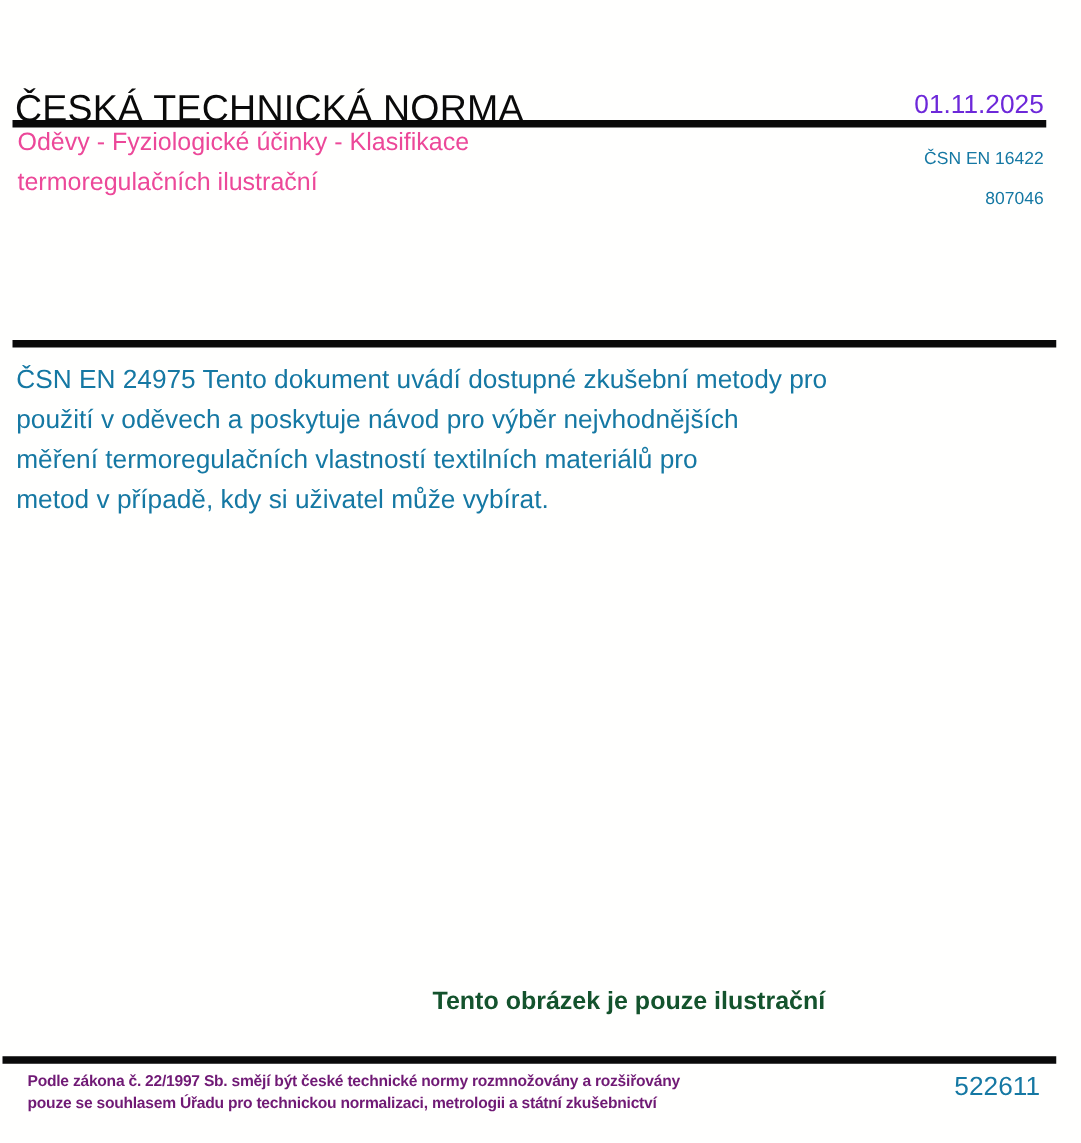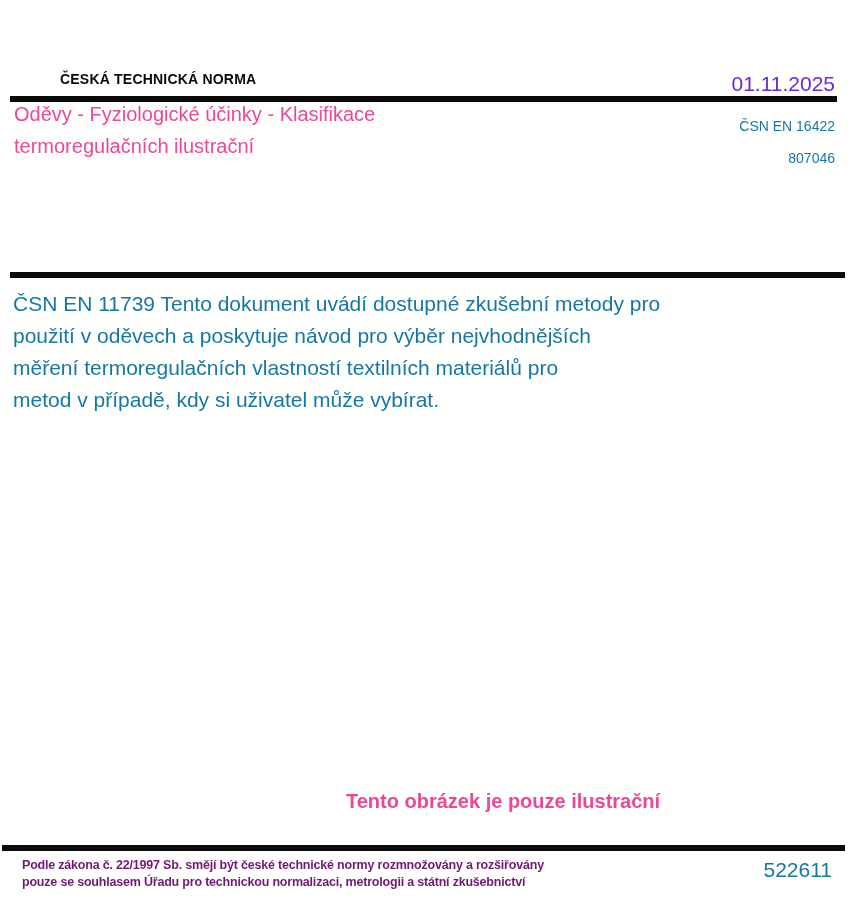--- a/index.html
+++ b/index.html
@@ -20,26 +20,25 @@
     background: #0a0a0a;
     height: 6px;
   }
   .rule-header { top: 96px; left: 10px; width: 827px; }
   .rule-mid    { top: 272px; left: 10px; width: 835px; }
   .rule-footer { top: 845px; left: 2px;  width: 843px; }
 
   .header-title {
     position: absolute;
     top: 71px; left: 12px;
-    font-size: 14px;
-    font-weight: bold;
+    font-size: 30px;
+    font-weight: normal;
     color: #0a0a0a;
     letter-spacing: 0.2px;
     white-space: nowrap;
-    margin-left: 48px;
   }
   .header-date {
     position: absolute;
     top: 72px; right: 30px;
     font-size: 21px;
     color: #6d28d9;
     white-space: nowrap;
   }
   .subject {
     position: absolute;
@@ -64,21 +63,21 @@
     font-size: 21px;
     line-height: 32px;
     color: #1578a3;
     white-space: nowrap;
   }
   .illustration-note {
     position: absolute;
     top: 790px; left: 346px;
     font-size: 20px;
     font-weight: bold;
-    color: #ec4899;
+    color: #14532d;
     white-space: nowrap;
   }
   .footer-legal {
     position: absolute;
     top: 857px; left: 22px;
     font-size: 12.5px;
     font-weight: bold;
     line-height: 17px;
     letter-spacing: -0.2px;
     color: #701a75;
@@ -109,21 +108,21 @@
   </div>
 
   <div class="codes">
     <div>ČSN EN 16422</div>
     <div>807046</div>
   </div>
 
   <div class="rule rule-mid"></div>
 
   <div class="abstract">
-    <div>ČSN EN 11739 Tento dokument uvádí dostupné zkušební metody pro</div>
+    <div>ČSN EN 24975 Tento dokument uvádí dostupné zkušební metody pro</div>
     <div>použití v oděvech a poskytuje návod pro výběr nejvhodnějších</div>
     <div>měření termoregulačních vlastností textilních materiálů pro</div>
     <div>metod v případě, kdy si uživatel může vybírat.</div>
   </div>
 
   <div class="illustration-note">Tento obrázek je pouze ilustrační</div>
 
   <div class="rule rule-footer"></div>
 
   <div class="footer-legal">

